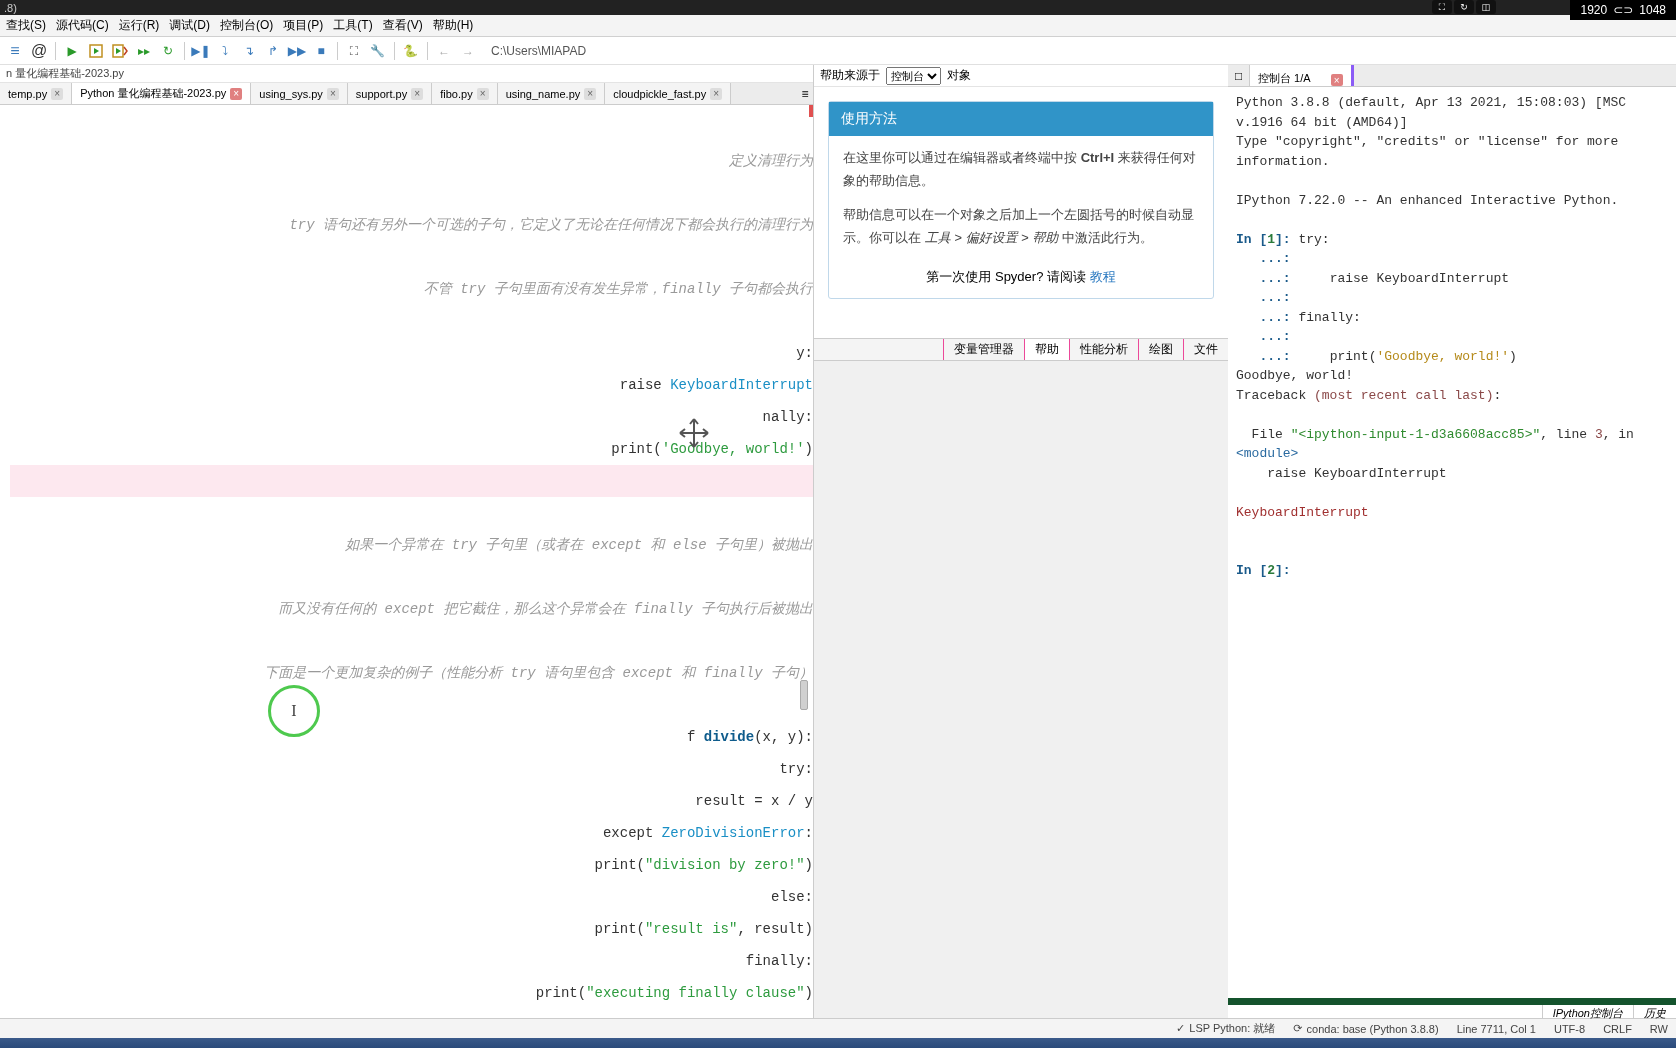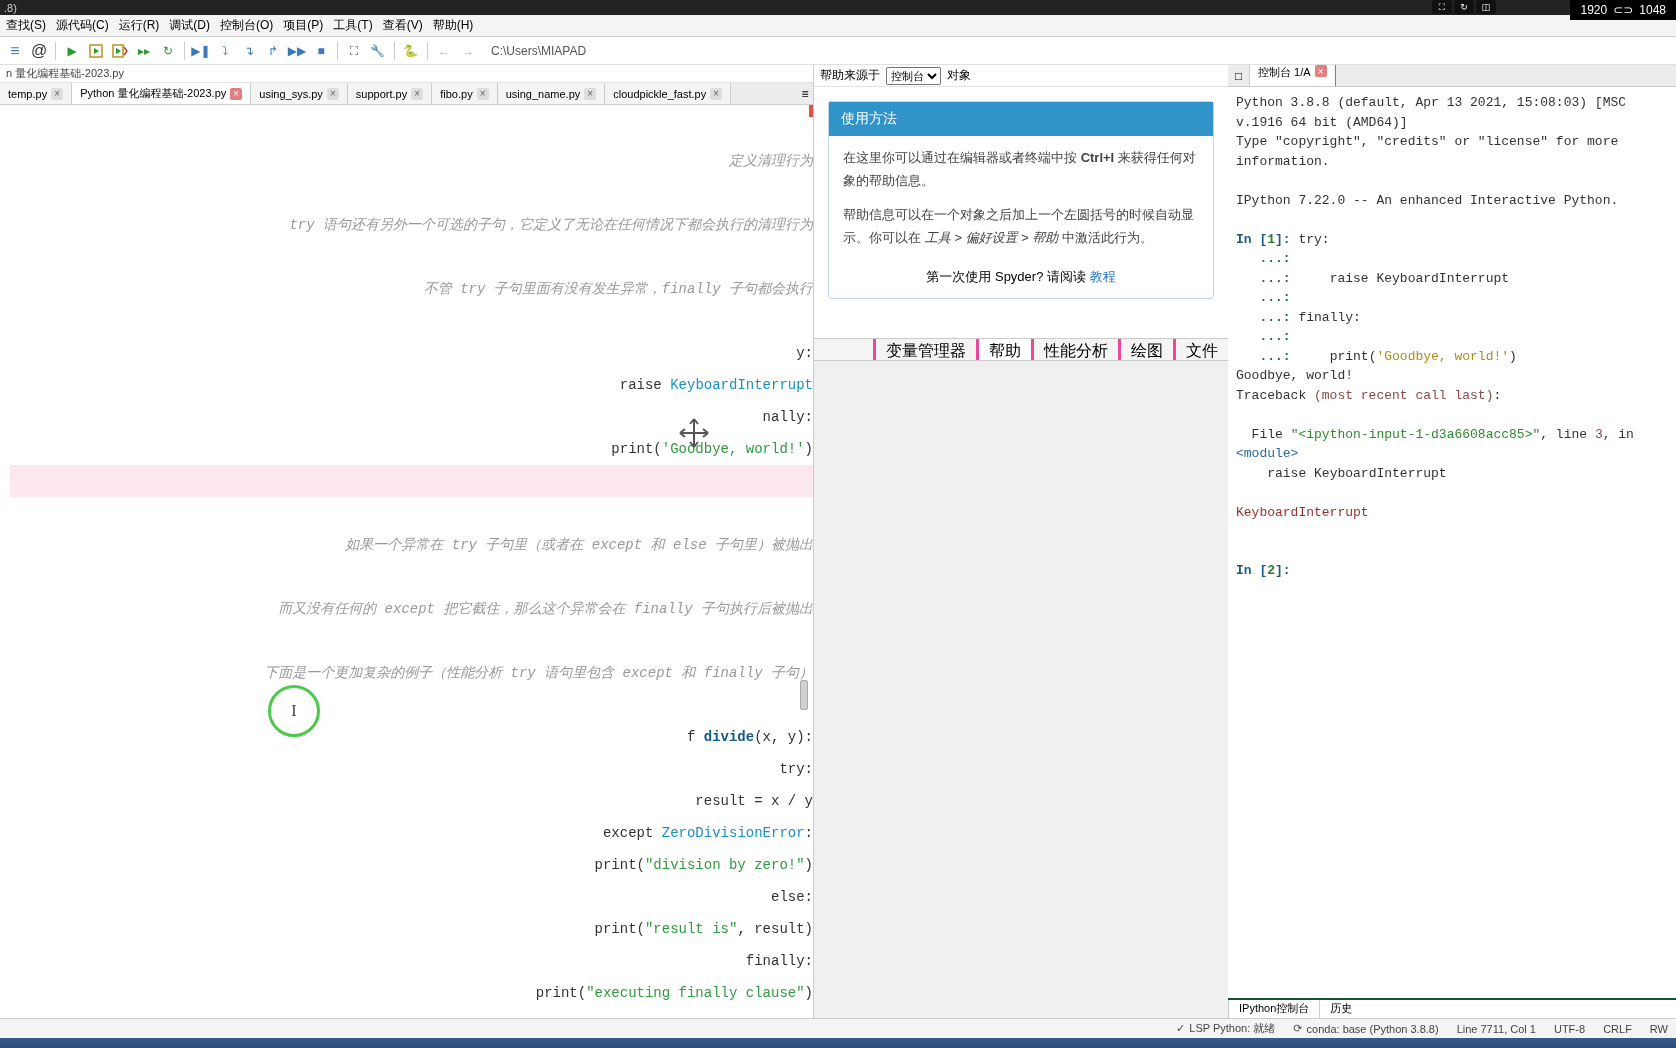--- a/index.html
+++ b/index.html
@@ -209,22 +209,22 @@
 .help-card-footer a { color: #2878c0; text-decoration: none; }
 .help-tabs {
   display: flex;
   height: 22px;
   background: #f4f4f4;
   border-top: 1px solid #ccc;
   justify-content: flex-end;
 }
 .help-tabs .htab {
   padding: 2px 10px;
-  border-left: 3px solid #ec4899;
-  font-size: 16px;
+  border-left: 1px solid #ec4899;
+  font-size: 12px;
   cursor: pointer;
 }
 .help-tabs .htab.active { background: #fff; }
 
 .console-area {
   flex: 1;
   background: #fff;
   display: flex;
   flex-direction: column;
 }
@@ -236,26 +236,26 @@
   background: #ececec;
 }
 .ctab-icon {
   width: 22px;
   display: flex; align-items: center; justify-content: center;
   border-right: 1px solid #ccc;
   cursor: pointer;
 }
 .ctab {
   display: flex;
-  align-items: flex-start;
+  align-items: flex-end;
   padding: 0 8px;
   background: #fff;
-  border-right: 1px solid #8b5cf6;
-  font-size: 11px;
-  gap: 4px;
+  border-right: 3px solid #8b5cf6;
+  font-size: 11px;
+  gap: 20px;
 }
 .ctab .tab-close { background: #e08080; color: #fff; }
 .console-body {
   flex: 1;
   font-family: "Consolas", "Courier New", monospace;
   font-size: 13px;
   line-height: 1.5;
   padding: 6px 8px;
   color: #333;
   white-space: pre-wrap;
@@ -265,21 +265,23 @@
 .console-body .prompt-num { color: #2a7a3a; font-weight: bold; }
 .console-body .str { color: #b58a1a; }
 .console-body .err-trace { color: #8a4848; }
 .console-body .err-file { color: #2e8a2e; }
 .console-body .err-module { color: #2a6aa0; }
 .console-body .err-name { color: #a03030; }
 .console-body .cont { color: #1a5a8a; font-weight: bold; }
 .console-bottom-tabs {
   display: flex;
   height: 20px;
-  border-top: 2px solid #14532d;
+  justify-content: flex-end;
+  border-top: 7px solid #14532d;
+  font-style: italic;
 }
 .console-bottom-tabs .btab {
   padding: 1px 10px;
   border-left: 1px solid #ccc;
   font-size: 11px;
   cursor: pointer;
 }
 .console-bottom-tabs .btab.active { background: #fff; }
 
 .statusbar {

